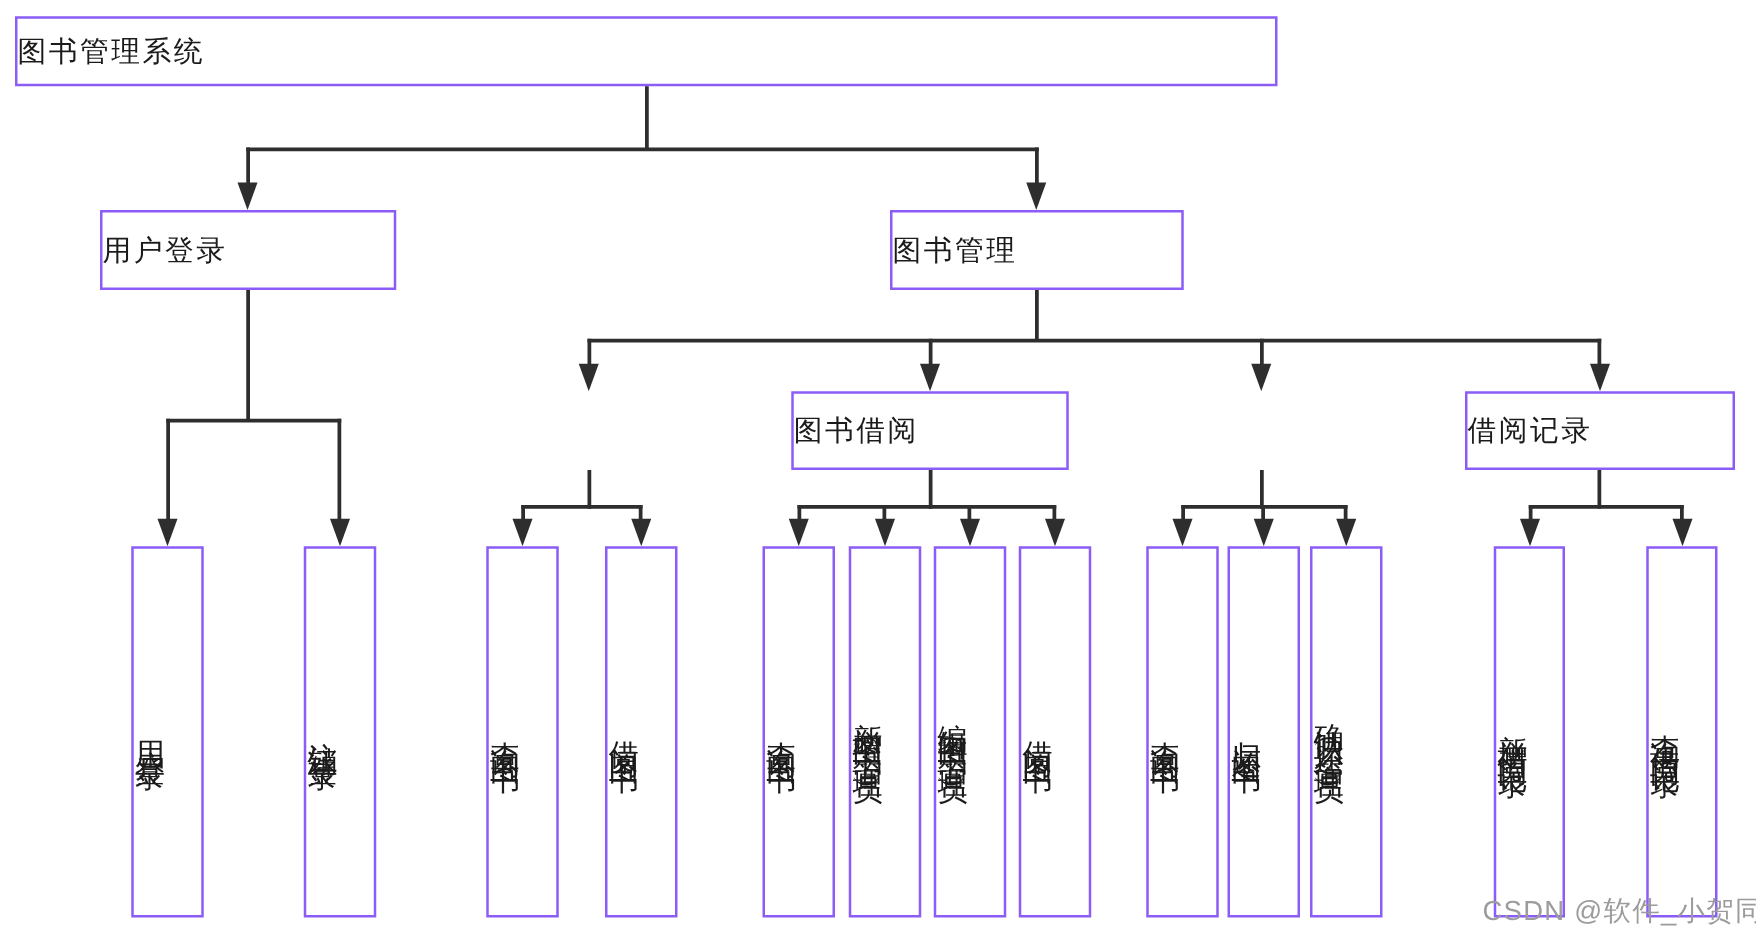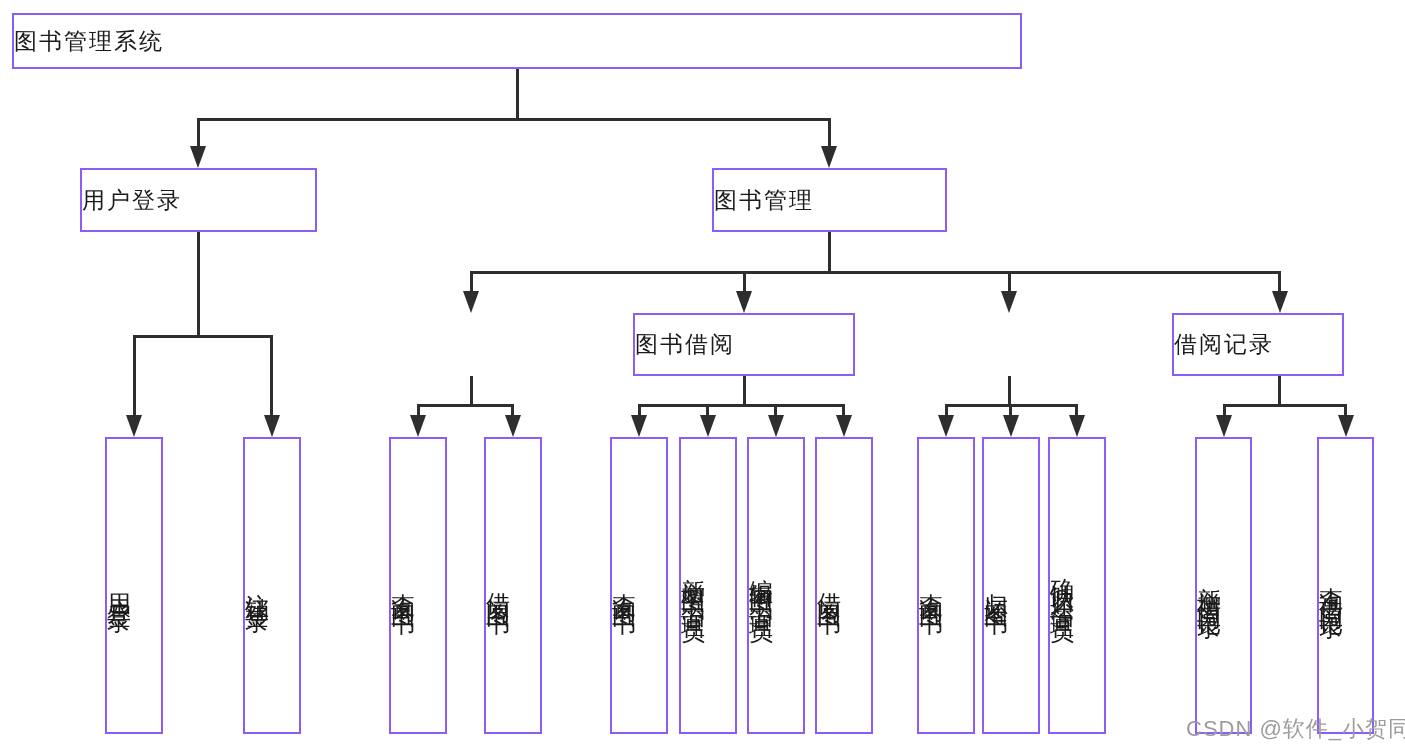--- a/index.html
+++ b/index.html
@@ -94,21 +94,21 @@
   <div class="ln" style="left:743px;top:271px;width:3px;height:25px;"></div>
   <div class="ar" style="left:736px;top:291px;"></div>
   <div class="ln" style="left:1008px;top:271px;width:3px;height:25px;"></div>
   <div class="ar" style="left:1001px;top:291px;"></div>
   <div class="ln" style="left:1278px;top:271px;width:3px;height:25px;"></div>
   <div class="ar" style="left:1272px;top:291px;"></div>
 
   <div class="box" style="left:633px;top:313px;width:222px;height:63px;">
     <span class="lbl">图书借阅</span>
   </div>
-  <div class="box" style="left:1172px;top:313px;width:172px;height:63px;">
+  <div class="box" style="left:1172px;top:313px;width:216px;height:63px;">
     <span class="lbl">借阅记录</span>
   </div>
 
   <div class="ln" style="left:470px;top:376px;width:3px;height:31px;"></div>
   <div class="ln" style="left:417px;top:404px;width:97px;height:3px;"></div>
   <div class="ln" style="left:417px;top:404px;width:3px;height:14px;"></div>
   <div class="ar" style="left:410px;top:415px;"></div>
   <div class="ln" style="left:511px;top:404px;width:3px;height:14px;"></div>
   <div class="ar" style="left:505px;top:415px;"></div>
 

